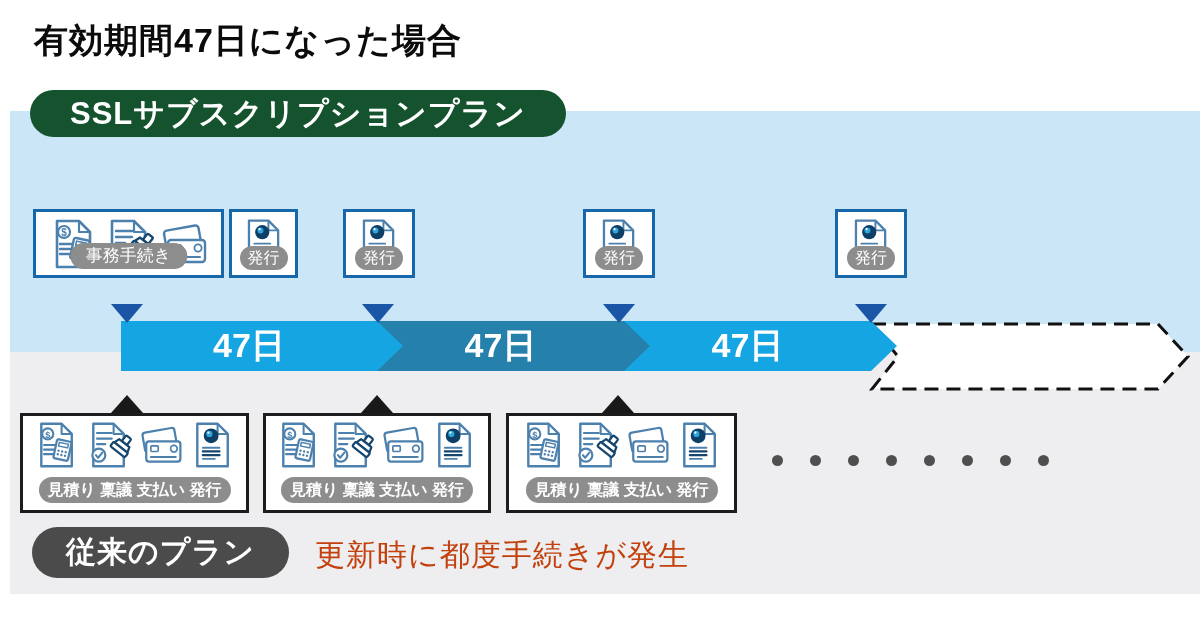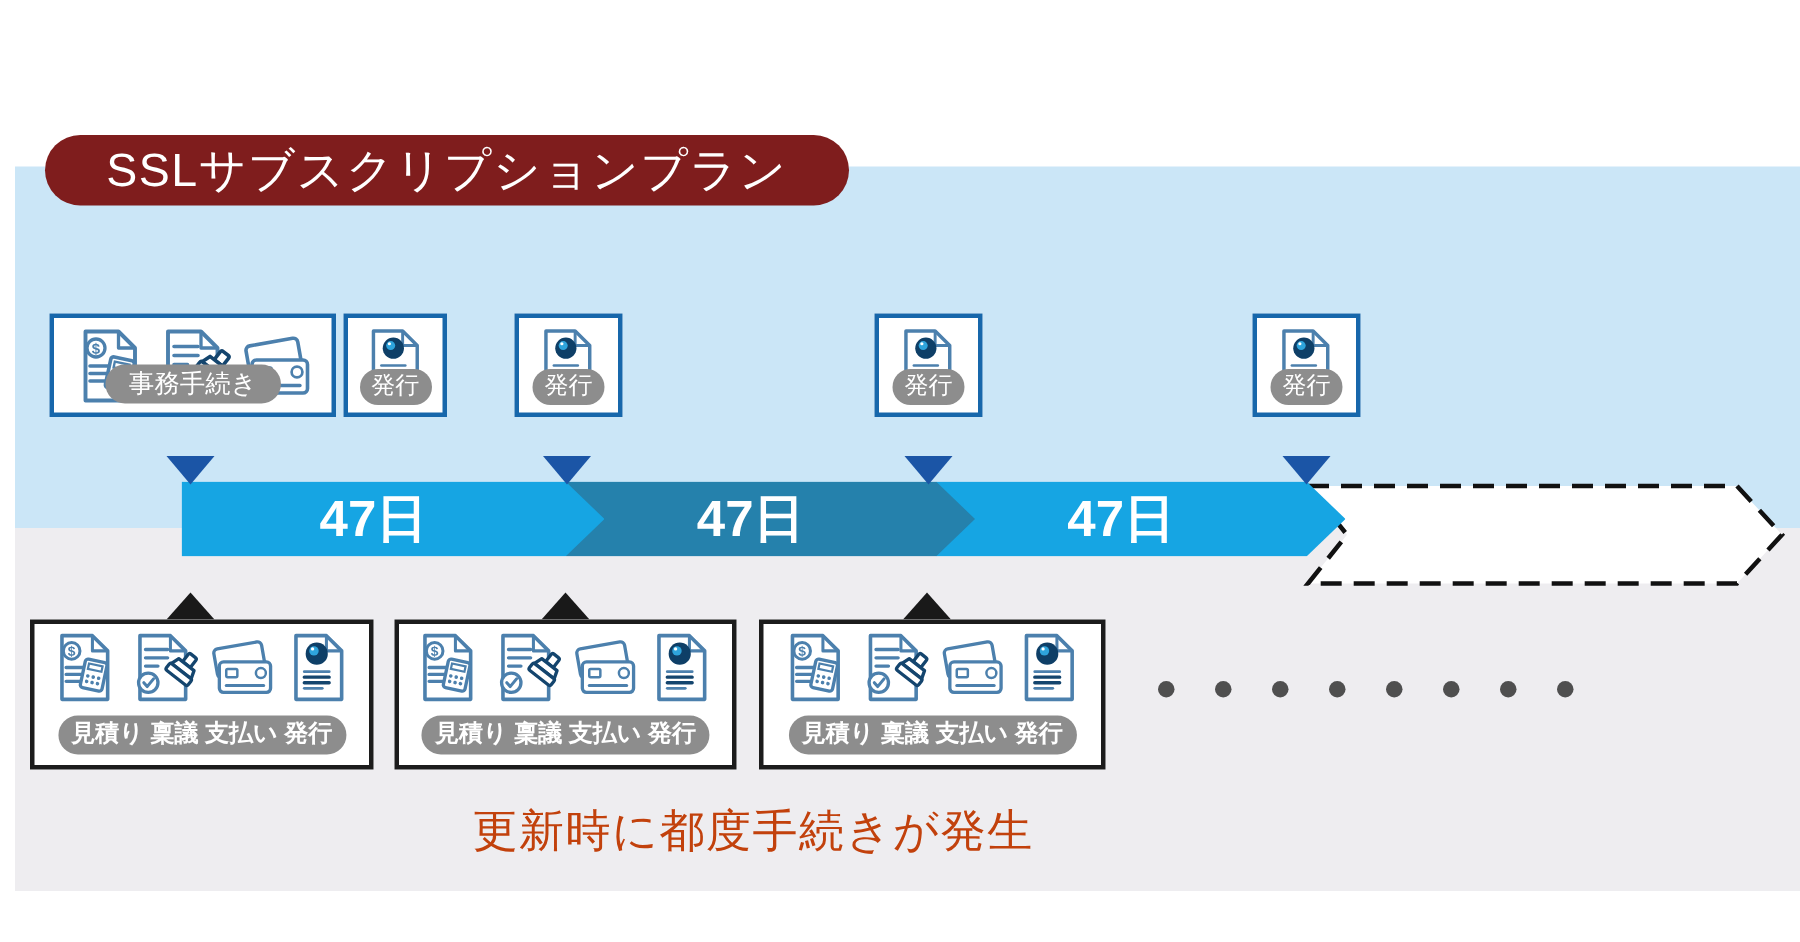--- a/index.html
+++ b/index.html
@@ -8,21 +8,21 @@
   .stage { position:relative; width:1200px; height:628px; background:#ffffff; overflow:hidden; }
 
   .panel { position:absolute; left:10px; width:1190px; }
   .panel-blue { top:111px; height:241px; background:#cbe6f7; }
   .panel-gray { top:352px; height:242px; background:#eeedf0; }
 
   .page-title { position:absolute; left:34px; top:18px; font-size:34px; font-weight:bold;
                 color:#0b0b0b; letter-spacing:1px; white-space:nowrap; }
 
   .badge-ssl { position:absolute; left:30px; top:90px; width:536px; height:47px;
-               background:#7f1d1d; border-radius:24px; color:#fff; font-size:31px; font-weight:normal;
+               background:#14532d; border-radius:24px; color:#fff; font-size:31px; font-weight:bold;
                display:flex; align-items:center; justify-content:center; letter-spacing:1px; z-index:6; }
 
   .tagline { position:absolute; left:30px; top:152px; font-size:31px; font-weight:bold;
              color:#1565b0; letter-spacing:1px; white-space:nowrap; z-index:6; }
 
   
   .tbox { position:absolute; top:209px; height:69px; background:#fff; border:3px solid #1767ab; z-index:6; }
   .tbox .icons { display:flex; justify-content:center; align-items:flex-start; gap:3px; margin-top:6px; }
   .pill-gray { position:absolute; left:50%; transform:translateX(-50%); bottom:6px;
                background:#8d8d8d; color:#fff; border-radius:14px; padding:2px 16px;
@@ -117,20 +117,21 @@
         <path d="M15,29 h18" stroke="#4c80ad" stroke-width="2" stroke-linecap="round"></path>
         <path d="M15,33 h18 M15,37 h18" stroke="#14456e" stroke-width="2.4" stroke-linecap="round"></path>
         <path d="M15,41 h13" stroke="#4c80ad" stroke-width="2" stroke-linecap="round"></path>
       </g>
     </defs>
   </svg>
 
   <div class="panel panel-blue"></div>
   <div class="panel panel-gray"></div>
 
+  <div class="page-title">有効期間47日になった場合</div>
   <div class="badge-ssl">SSLサブスクリプションプラン</div>
 
   <div class="tbox" style="left:33px;width:191px;">
     <div class="icons">
       <svg class="ic" width="52" height="52" viewBox="0 0 52 52">
           <use href="#sym-invoice"></use>
         </svg>
       <svg class="ic" width="52" height="52" viewBox="0 0 52 52">
           <use href="#sym-approval"></use>
         </svg>
@@ -248,15 +249,16 @@
         </svg>
       <svg class="ic" width="48" height="48" viewBox="0 0 52 52">
           <use href="#sym-cert"></use>
         </svg>
     </div>
     <div class="pill-gray">見積り 稟議 支払い 発行</div>
   </div>
 
   <div class="dots"><span class="dot"></span><span class="dot"></span><span class="dot"></span><span class="dot"></span><span class="dot"></span><span class="dot"></span><span class="dot"></span><span class="dot"></span></div>
 
+  <div class="badge-legacy">従来のプラン</div>
   <div class="legacy-desc">更新時に都度手続きが発生</div>
 
 </div>
 
 </body></html>

